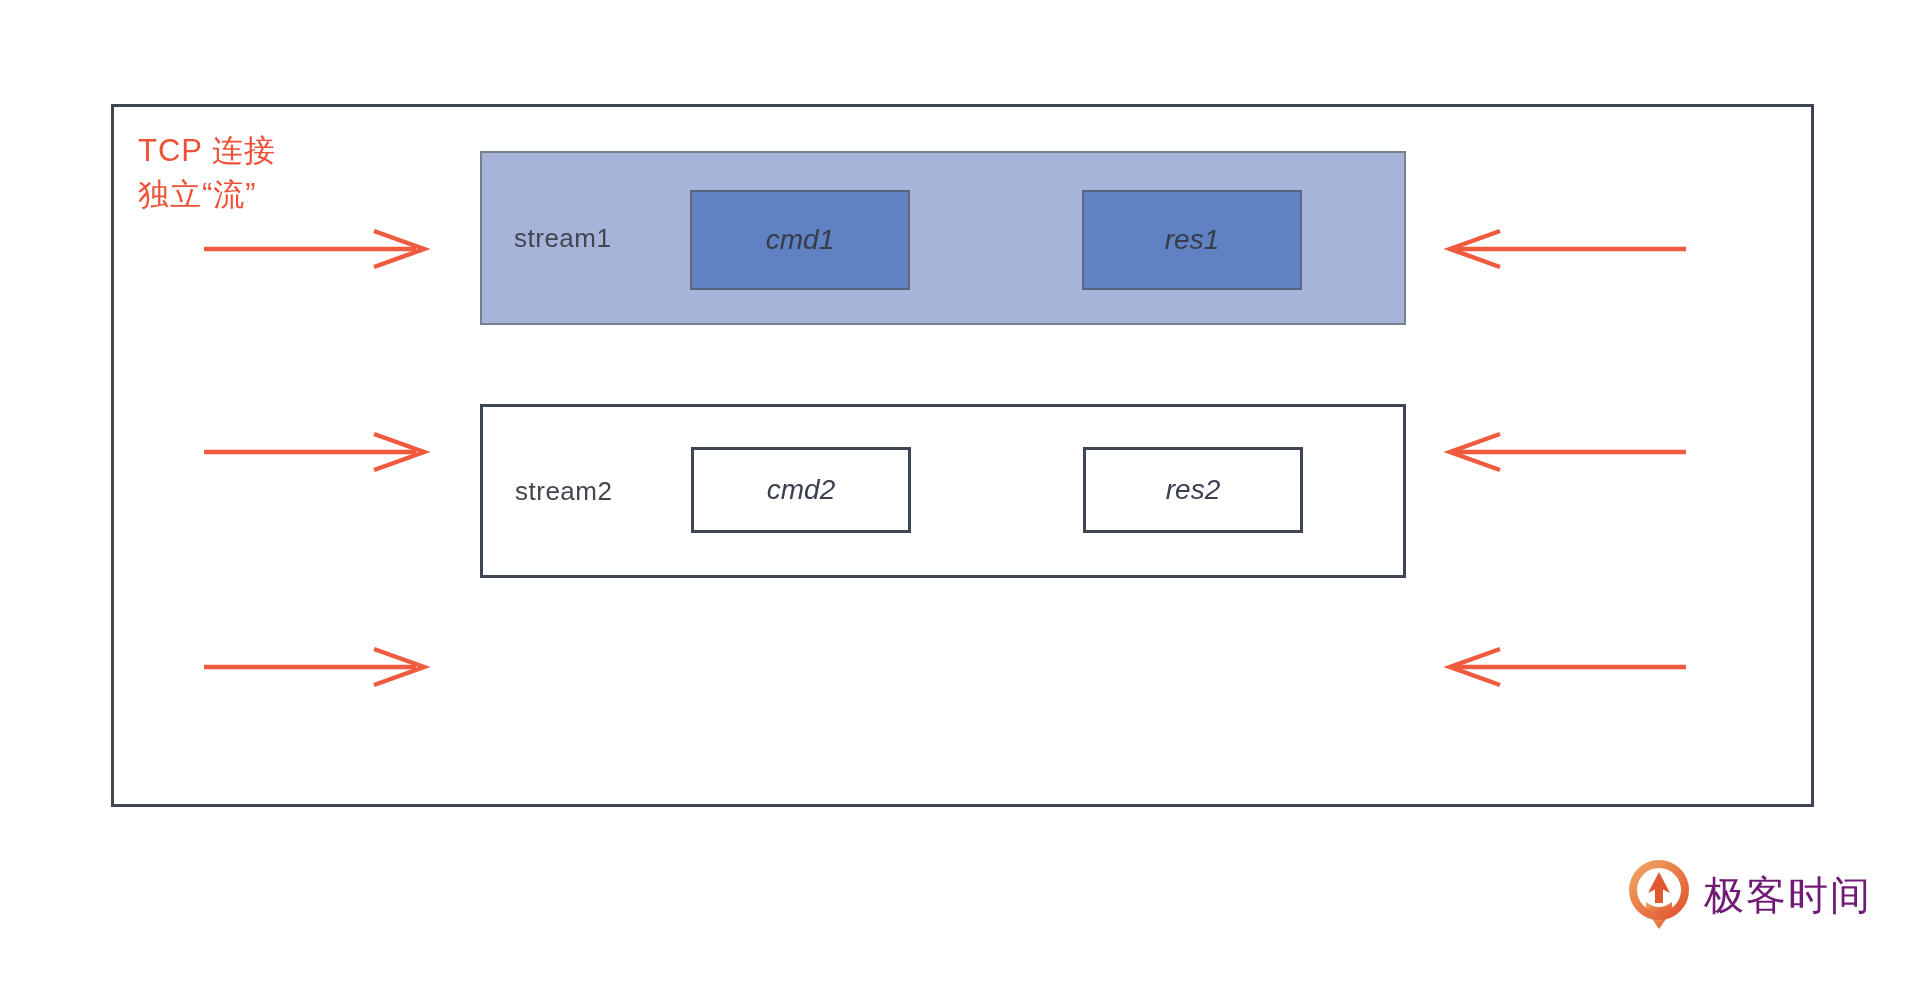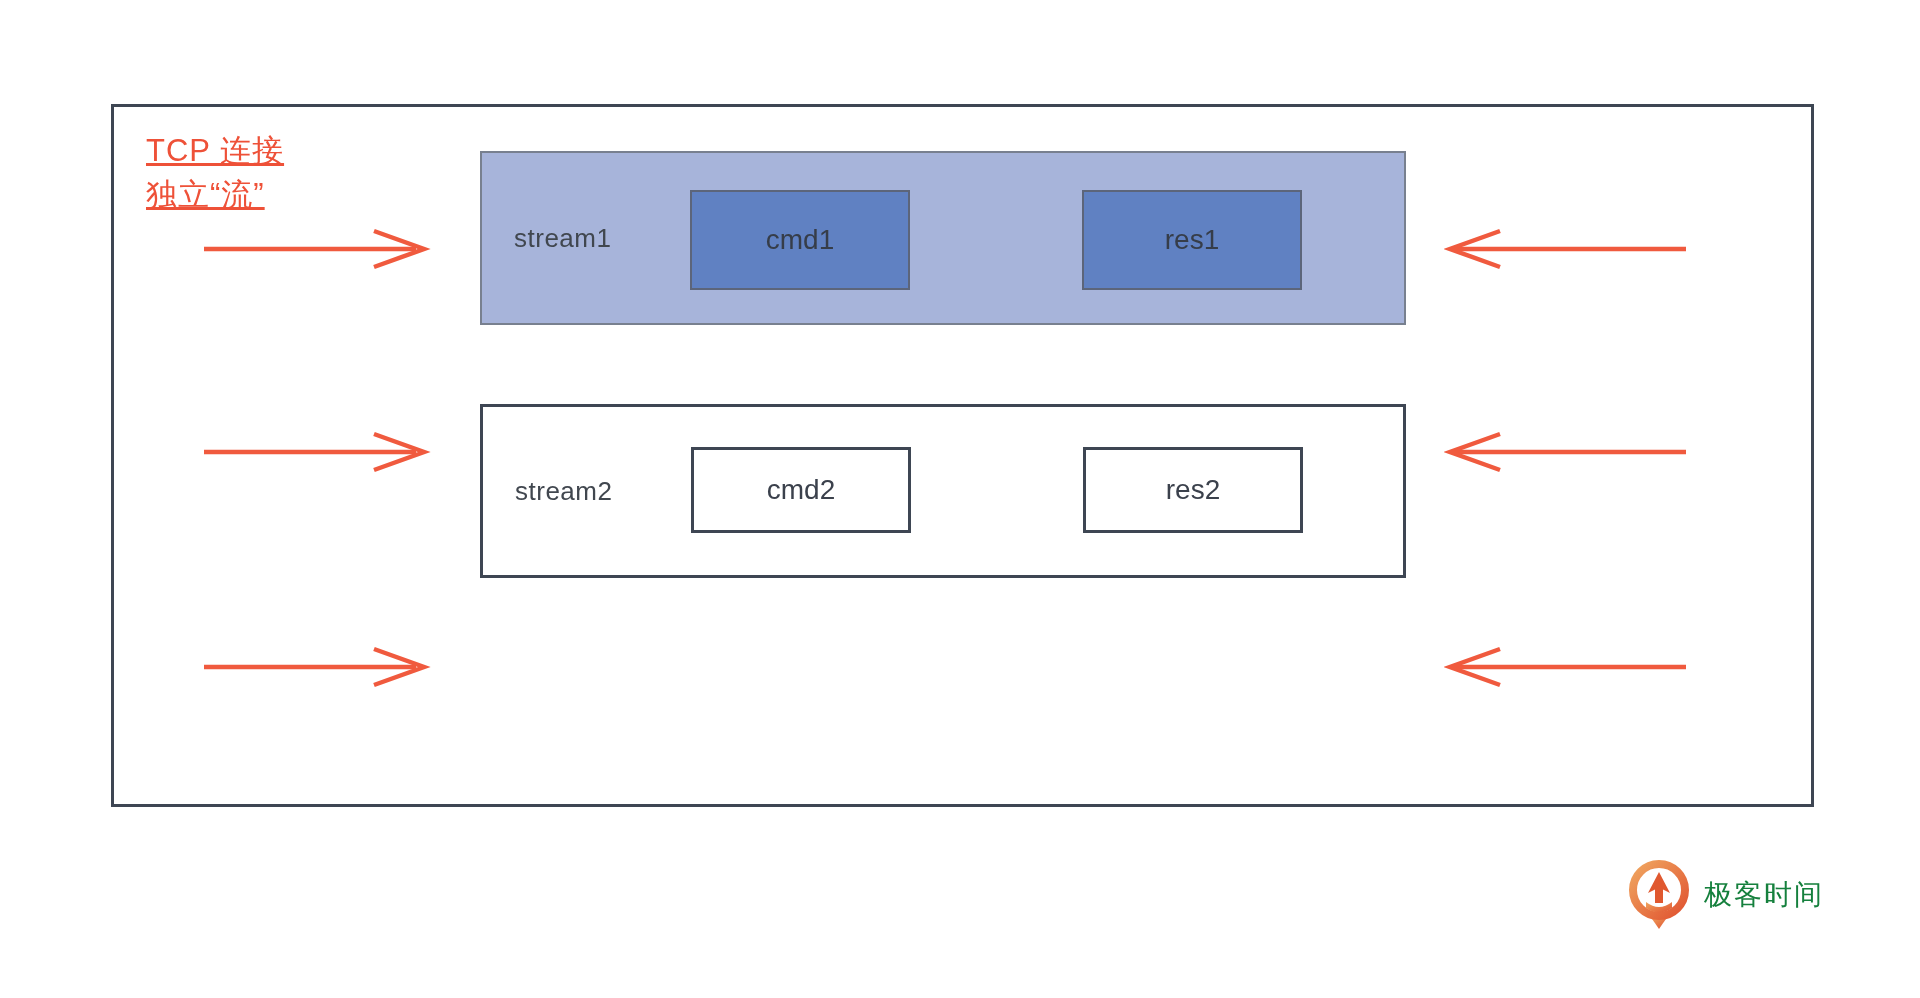--- a/index.html
+++ b/index.html
@@ -10,23 +10,23 @@
 
   
   .outer-box {
     position: absolute; left: 111px; top: 104px;
     width: 1703px; height: 703px;
     border: 3px solid #3e4653; background: #ffffff;
   }
 
   
   .annotation {
-    position: absolute; left: 32px; top: 22px;
+    position: absolute; left: 24px; top: 22px;
     color: #ee5138; font-size: 31px; line-height: 44px;
-    letter-spacing: 1px; font-weight: 400; white-space: nowrap; text-decoration: underline;
+    letter-spacing: 1px; font-weight: 400; white-space: nowrap;
   }
 
   
   .stream-row {
     position: absolute; left: 366px; width: 926px; height: 174px;
   }
   .row-0 { top: 44px;  background: #a7b4da; border: 2px solid #78808f; }
   .row-1 { top: 257px; background: #ffffff; border: 3px solid #3e4653; margin-top: 40px; }
   .row-2 { top: 481px; background: #ffffff; border: 3px solid #3e4653; }
 
@@ -36,39 +36,39 @@
   }
 
   .inner-box {
     position: absolute; top: 37px; width: 220px; height: 100px;
     display: flex; align-items: center; justify-content: center;
   }
   .inner-box.cmd { left: 208px; }
   .inner-box.res { left: 600px; text-align: right; }
   .row-0 .inner-box { background: #6081c2; border: 2px solid #5c657a; }
   .row-1 .inner-box, .row-2 .inner-box { background: #ffffff; border: 3px solid #3e4653; top: 40px; height: 86px; }
-  .inner-box span { font-size: 28px; color: #3b414c; }
+  .inner-box span { font-size: 28px; color: #3b414c; font-style: italic; }
   .row-0 .inner-box span { color: #363d49; }
 
   
   .arrow { position: absolute; width: 248px; height: 44px; }
   .arrow.left-side  { left: 196px; }
   .arrow.right-side { left: 1444px; }
   .arrow.y-0 { top: 227px; }
   .arrow.y-1 { top: 430px; }
   .arrow.y-2 { top: 645px; }
   .arrow svg { display: block; width: 248px; height: 44px; }
 
   
   .logo {
     position: absolute; left: 1626px; top: 858px;
     display: flex; align-items: center; gap: 12px;
   }
   .logo-text {
-    font-size: 28px; color: #15803d; letter-spacing: 2px; white-space: nowrap;
+    font-size: 40px; color: #701a75; letter-spacing: 2px; white-space: nowrap;
   }
 </style>
 </head>
 <body>
 
 <div class="canvas">
 
   <div class="outer-box">
 
     <div class="annotation">

